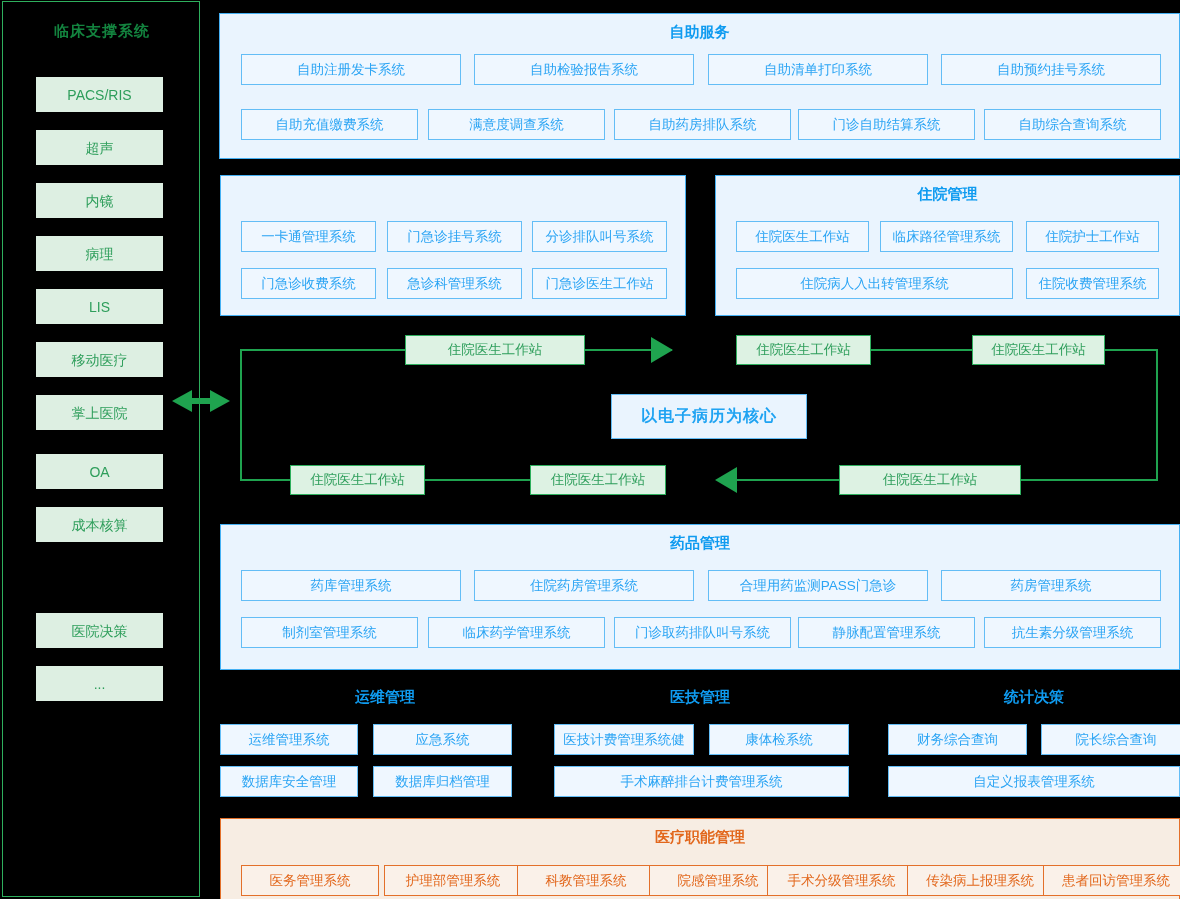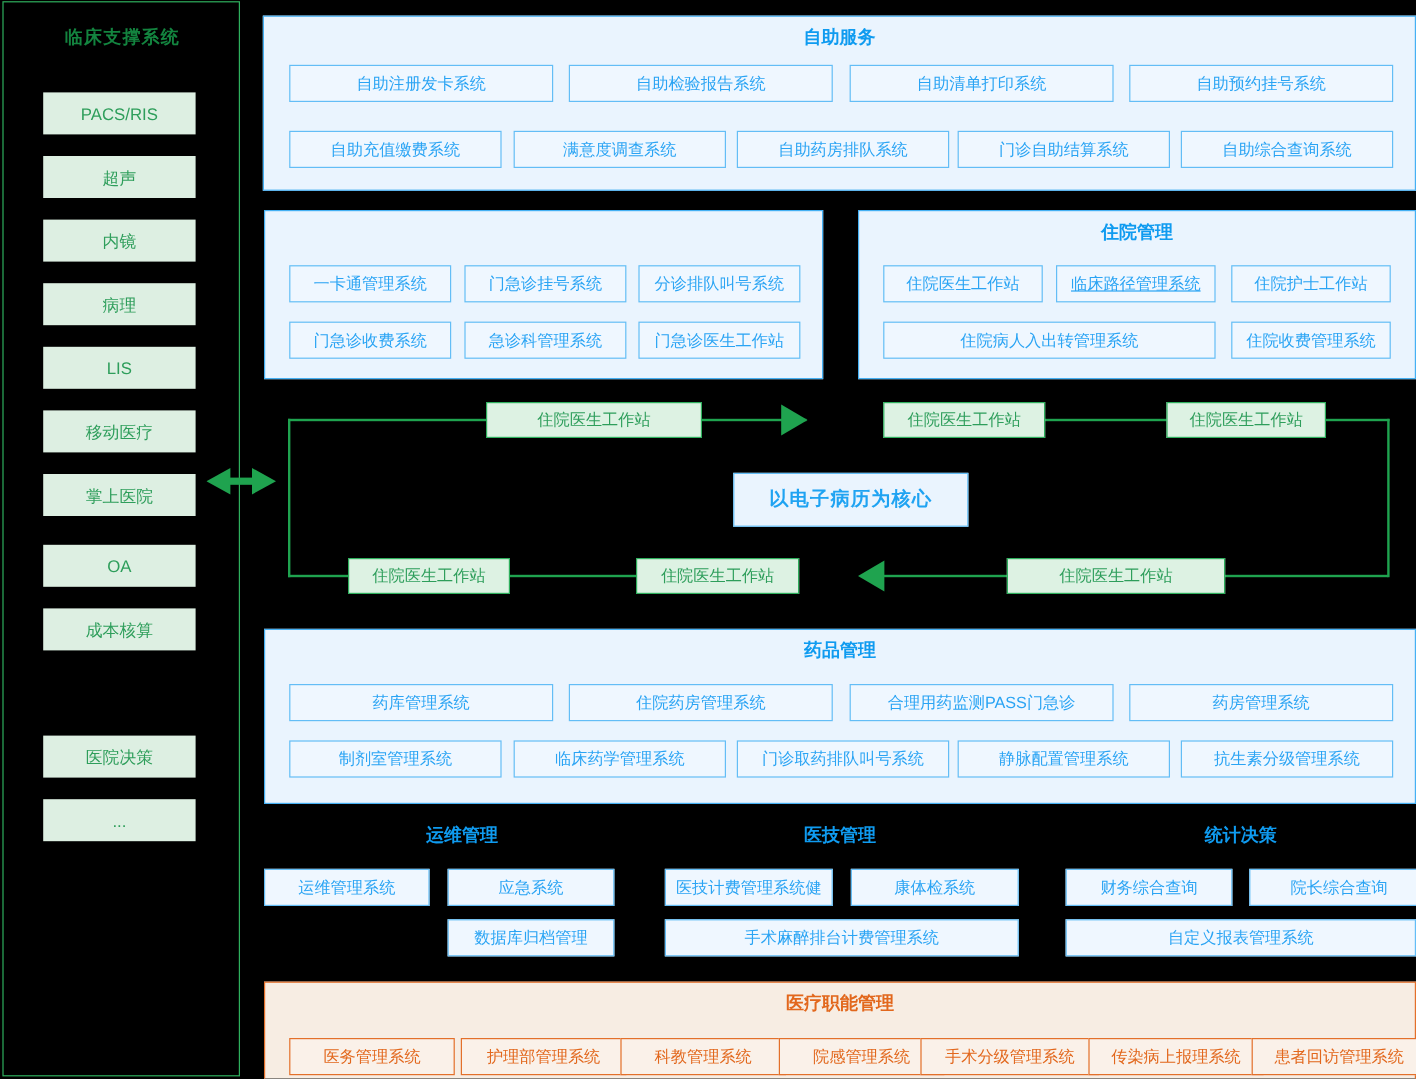--- a/index.html
+++ b/index.html
@@ -273,21 +273,21 @@
           <span>门急诊医生工作站</span>
         </div>
     </div>
 
     <div class="panel" id="panel-inp" style="left:496px; top:163px; width:465px; height:141px;">
       <div class="panel-title">住院管理</div>
 
       <div class="chip" style="left:20px;  top:45px; width:133px; height:31px;">
           <span>住院医生工作站</span>
         </div>
-      <div class="chip" style="left:164px; top:45px; width:133px; height:31px;text-decoration:underline;">
+      <div class="chip" style="left:164px; top:45px; width:133px; height:31px;">
           <span>临床路径管理系统</span>
         </div>
       <div class="chip" style="left:310px; top:45px; width:133px; height:31px;">
           <span>住院护士工作站</span>
         </div>
 
       <div class="chip" style="left:20px;  top:92px; width:277px; height:31px;">
           <span>住院病人入出转管理系统</span>
         </div>
       <div class="chip" style="left:310px; top:92px; width:133px; height:31px;">
@@ -368,20 +368,23 @@
         </div>
     </div>
 
     <div class="col-title" style="left:76px; top:677px; width:180px;">运维管理</div>
     <div class="chip" style="left:1px;   top:712px; width:138px; height:31px;">
         <span>运维管理系统</span>
       </div>
     <div class="chip" style="left:154px; top:712px; width:139px; height:31px;">
         <span>应急系统</span>
       </div>
+    <div class="chip" style="left:1px;   top:754px; width:138px; height:31px;">
+        <span>数据库安全管理</span>
+      </div>
     <div class="chip" style="left:154px; top:754px; width:139px; height:31px;">
         <span>数据库归档管理</span>
       </div>
 
     <div class="col-title" style="left:391px; top:677px; width:180px;">医技管理</div>
     <div class="chip" style="left:335px; top:712px; width:140px; height:31px;">
         <span>医技计费管理系统健</span>
       </div>
     <div class="chip" style="left:490px; top:712px; width:140px; height:31px;">
         <span>康体检系统</span>

